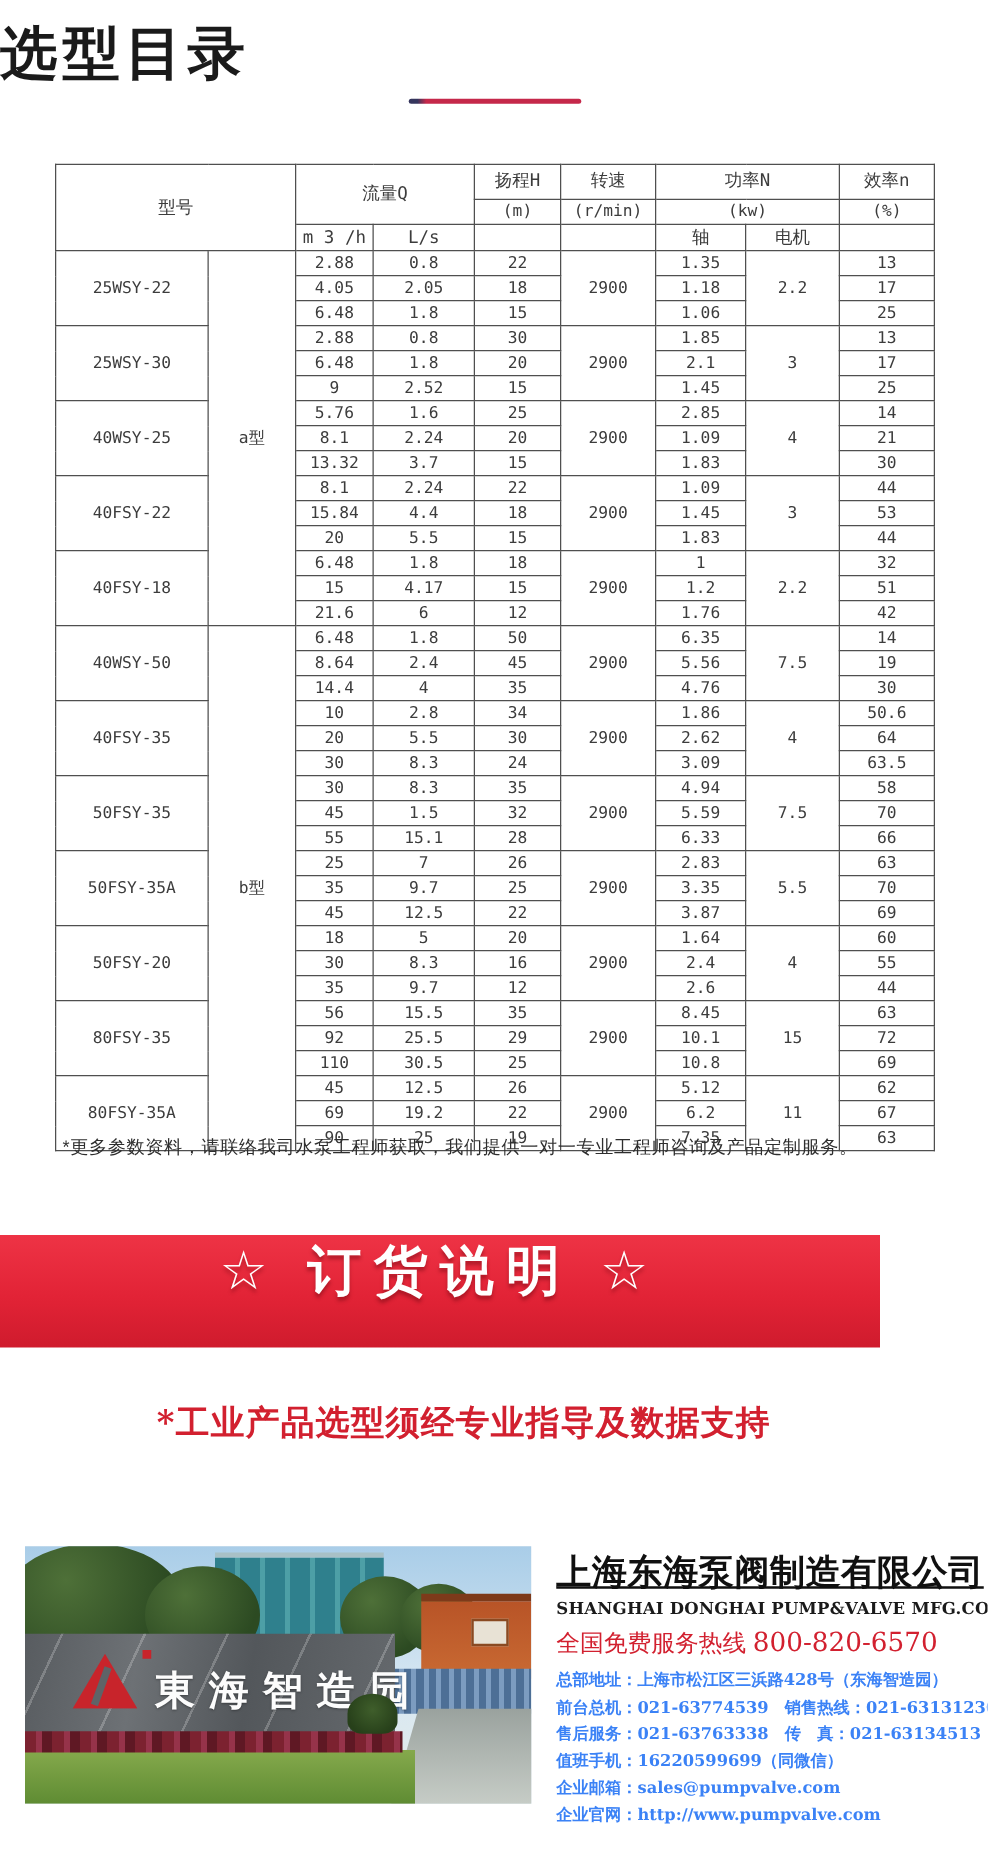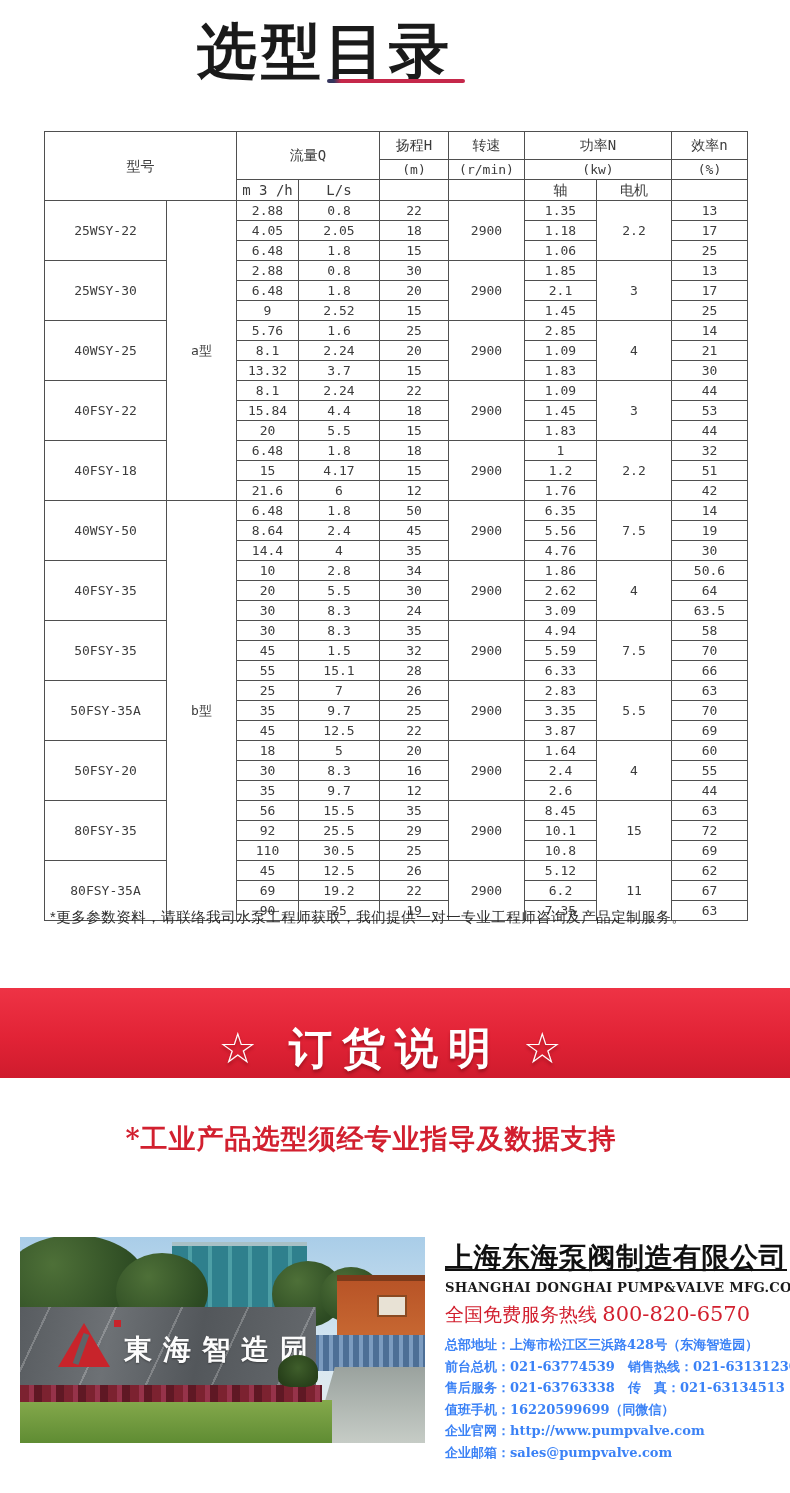--- a/index.html
+++ b/index.html
@@ -2,22 +2,22 @@
 <html><head>
 <meta charset="utf-8">
 <style>
   html,body{margin:0;padding:0;}
   body{
     width:790px;height:1493px;position:relative;background:#ffffff;
     font-family:"Liberation Sans","DejaVu Sans",sans-serif;overflow:hidden;
   }
   
   .page-title{
-    position:absolute;top:12px;left:0;width:650px;text-align:center;
-    font-size:60px;font-weight:900;color:#1a1a1a;letter-spacing:4px;
+    position:absolute;top:12px;left:0;width:650px;
+    font-size:46px;font-weight:900;color:#1a1a1a;letter-spacing:4px;
   }
   .title-underline{
     position:absolute;top:79px;left:327px;width:138px;height:4px;border-radius:2px;
     background:linear-gradient(90deg,#35355d 0 7px,#c5284a 14px,#c5284a 100%);
   }
   
   .spec-table{
     position:absolute;top:131px;left:44px;border-collapse:collapse;table-layout:fixed;
   }
   .spec-table th,.spec-table td{
@@ -30,23 +30,23 @@
   .spec-table tr.h2 th{height:19px;font-size:13px;}
   .spec-table tr.h3 th{height:20px;}
   .spec-table tbody td{font-size:13px;height:19px;}
   
   .note{
     position:absolute;top:908px;left:50px;width:700px;
     font-size:14.5px;color:#2e2e2e;letter-spacing:0.5px;
   }
   
   .banner{
-    position:absolute;top:988px;left:0;width:790px;height:90px;
+    position:absolute;top:988px;left:0;width:704px;height:90px;
     background:linear-gradient(180deg,#ee3345 0%,#e22336 55%,#cf1b2d 100%);
-    display:flex;align-items:flex-end;justify-content:center;
+    display:flex;align-items:flex-start;justify-content:center;
   }
   .banner-text{
     color:#ffffff;font-size:43px;font-weight:800;letter-spacing:10px;
     text-shadow:0 3px 3px rgba(110,8,18,.45);white-space:nowrap;
   }
   
   .warnings{position:absolute;top:1116px;left:0;width:742px;text-align:center;}
   .warning-line{
     font-family:"DejaVu Serif","Liberation Serif",serif;font-weight:bold;
     font-size:27px;color:#d2202f;line-height:45px;letter-spacing:1px;white-space:nowrap;
@@ -74,21 +74,21 @@
     transform:skewX(-16deg);transform-origin:bottom right;}
   .ph-lawn{left:0;bottom:0;width:312px;height:43px;background:linear-gradient(180deg,#85a94c,#5f8c33);}
   .ph-wall{left:0;top:70px;width:296px;height:80px;
     background:
       repeating-linear-gradient(115deg,rgba(255,255,255,0) 0 26px,rgba(255,255,255,.22) 26px 28px,rgba(255,255,255,0) 28px 60px),
       linear-gradient(100deg,#585c60 0%,#6d7175 30%,#53575b 60%,#65696d 100%);}
   .ph-logo{left:38px;top:16px;width:52px;height:44px;background:#c8242b;
     clip-path:polygon(50% 0,100% 100%,0 100%);}
   .ph-logo-slash{left:58px;top:26px;width:6px;height:32px;background:#5f6367;transform:rotate(20deg);}
   .ph-logo-dot{left:94px;top:13px;width:7px;height:7px;background:#c8242b;}
-  .ph-sign{left:104px;top:24px;color:#fcfcfc;font-size:28px;font-weight:bold;
+  .ph-sign{left:104px;top:24px;color:#fcfcfc;font-size:32px;font-weight:bold;
     letter-spacing:11px;white-space:nowrap;text-shadow:0 1px 2px rgba(0,0,0,.35);}
   .ph-flowers{left:0;top:148px;width:302px;height:17px;
     background:repeating-linear-gradient(90deg,#7c2230 0 9px,#96334a 9px 14px,#5f1824 14px 22px);}
   .ph-palm{left:258px;top:118px;width:40px;height:32px;border-radius:50% 50% 30% 30%;
     background:radial-gradient(circle at 50% 40%,#3f5e2b,#27401a 75%);}
   .company{position:absolute;top:1239px;left:445px;width:345px;}
   .company-cn{font-size:28px;font-weight:900;color:#101010;letter-spacing:0.5px;white-space:nowrap;text-decoration:underline;}
   .company-en{
     font-family:"DejaVu Serif","Liberation Serif",serif;font-weight:bold;
     font-size:13.2px;color:#1a1a1a;margin-top:3px;white-space:nowrap;letter-spacing:0.2px;}
@@ -473,16 +473,16 @@
   <div class="company-en">SHANGHAI DONGHAI PUMP&amp;VALVE MFG.CO.,LTD.</div>
   <div class="hotline">
     <span>全国免费服务热线</span>
     <span class="num">800-820-6570</span>
   </div>
   <div class="contacts">
     <div class="contact-line">总部地址：上海市松江区三浜路428号（东海智造园）</div>
     <div class="contact-line">前台总机：021-63774539　销售热线：021-63131230</div>
     <div class="contact-line">售后服务：021-63763338　传　真：021-63134513</div>
     <div class="contact-line">值班手机：16220599699（同微信）</div>
+    <div class="contact-line">企业邮箱：sales@pumpvalve.com</div>
     <div class="contact-line">企业官网：http://www.pumpvalve.com</div>
-    <div class="contact-line">企业邮箱：sales@pumpvalve.com</div>
   </div>
 </div>
 
 </body></html>

